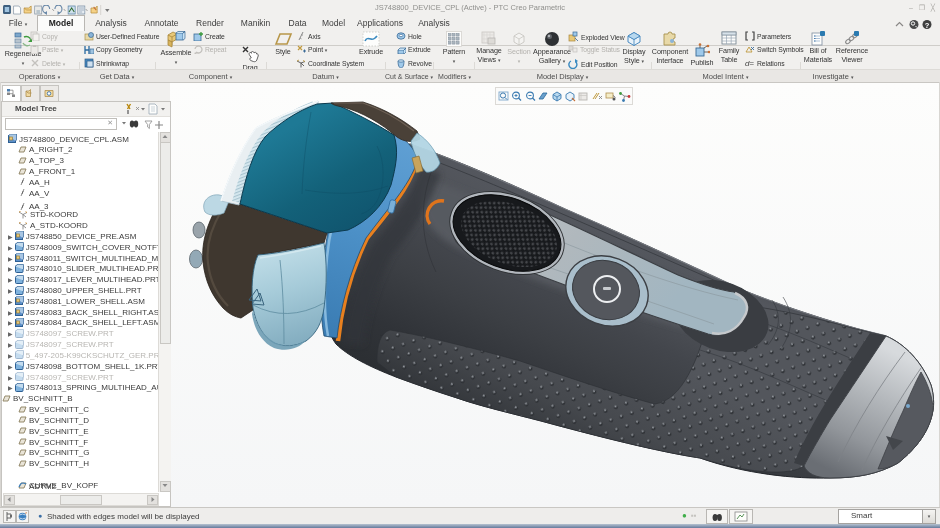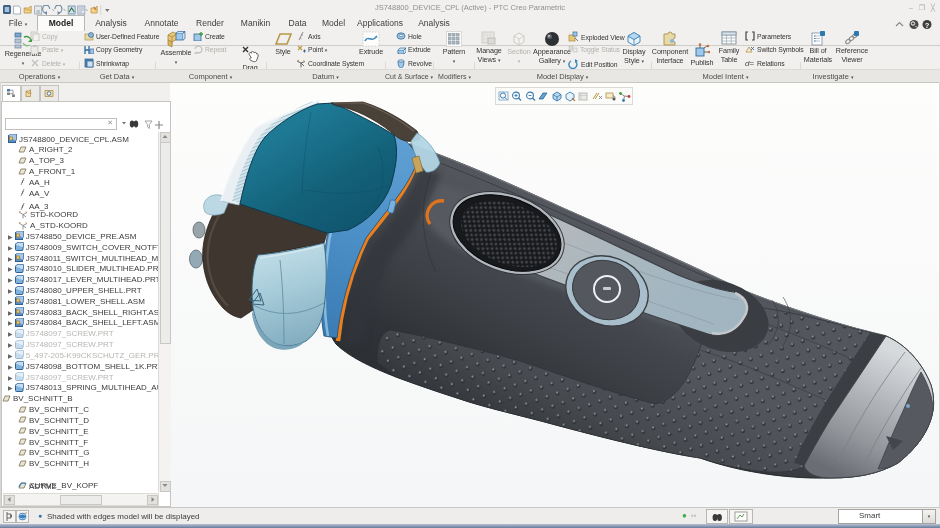--- a/index.html
+++ b/index.html
@@ -513,20 +513,31 @@
         <path d="M1 3 l2 2 h3.5" fill="none" stroke="#b09050" stroke-width="0.8"></path>
       </svg>
     </div>
 <div class="ptab" style="left:40px;">
       <svg width="11" height="10">
         <path d="M1 2.5 h8 v6 h-8 z" fill="#f0d9a0" stroke="#b09050" stroke-width="0.8"></path>
         <circle cx="5" cy="5.5" r="1.8" fill="#fff" stroke="#4a7dae"></circle>
       </svg>
     </div>
 <div id="mtpanel">
+<div id="mthead"><span style="margin-left:13px;">Model Tree</span>
+<svg width="44" height="12" style="position:absolute;right:2px;top:1px;">
+          <path d="M3 1 l3 5 M6.5 1 l-3 5" stroke="#b8860b" stroke-width="1.4"></path>
+          <path d="M4 7 v4" stroke="#555" stroke-width="1.2"></path>
+          <path d="M12 4 l3 3 m0 -3 l-3 3" stroke="#888" stroke-width="0.8"></path>
+          <path d="M17 5 l2 2.5 2 -2.5 z" fill="#777"></path>
+          <path d="M25 1 h6 l2 2 v8 h-8 z" fill="#fdfdfc" stroke="#9aa8b5" stroke-width="0.8"></path>
+          <path d="M27 4 h4 M27 6 h4 M27 8 h4" stroke="#b5c2cc" stroke-width="0.7"></path>
+          <path d="M37 5 l2 2.5 2 -2.5 z" fill="#777"></path>
+        </svg>
+</div>
 <div id="srch">
         <span style="position:absolute;right:3px;top:0px;color:#999;font-size:7px;">✕</span>
       </div>
 <svg width="50" height="12" style="position:absolute;left:119px;top:16px;">
         <path d="M1 4 l2 2.5 2 -2.5 z" fill="#777"></path>
         <g transform="translate(8,0)">
           <ellipse cx="3" cy="6" rx="2.2" ry="3.4" fill="#3a3a3a"></ellipse>
           <ellipse cx="7" cy="6" rx="2.2" ry="3.4" fill="#3a3a3a"></ellipse>
           <rect x="3.8" y="3.5" width="2.4" height="2" fill="#3a3a3a"></rect>
         </g>
@@ -705,19 +716,19 @@
           <ellipse cx="3" cy="5.5" rx="2.4" ry="3.6" fill="#3a3a3a"></ellipse>
           <ellipse cx="7.5" cy="5.5" rx="2.4" ry="3.6" fill="#3a3a3a"></ellipse>
           <rect x="4" y="2.8" width="2.8" height="2.2" fill="#3a3a3a"></rect>
         </g>
       </svg></div>
 <div class="sbox" style="left:729px;top:1px;width:22px;height:13px;"><svg width="22" height="13">
         <rect x="5" y="2" width="12" height="9" fill="#fdfdfb" stroke="#888" stroke-width="0.8"></rect>
         <path d="M7 9 l3 -4 2 2 2 -3" stroke="#4a8a4a" fill="none" stroke-width="0.9"></path>
       </svg></div>
 <div style="position:absolute;left:838px;top:1px;width:96px;height:13px;background:#fff;border:1px solid #a5a3a0;">
-<span style="position:absolute;left:20px;top:1px;">Smart</span>
+<span style="position:absolute;left:12px;top:1px;">Smart</span>
 <span style="position:absolute;right:0px;top:0px;width:12px;height:13px;background:linear-gradient(#f5f4f2,#dddbd7);border-left:1px solid #a5a3a0;text-align:center;font-size:5px;color:#555;line-height:13px;">▾</span>
 </div>
 </div>
 <div class="abs" style="left:0;top:82px;width:1px;height:425px;background:#d8d6d2;"></div>
 <div class="abs" style="left:939px;top:82px;width:1px;height:425px;background:#d8d6d2;"></div>
 <div class="abs" id="bluestrip"></div>
 
 </body></html>

